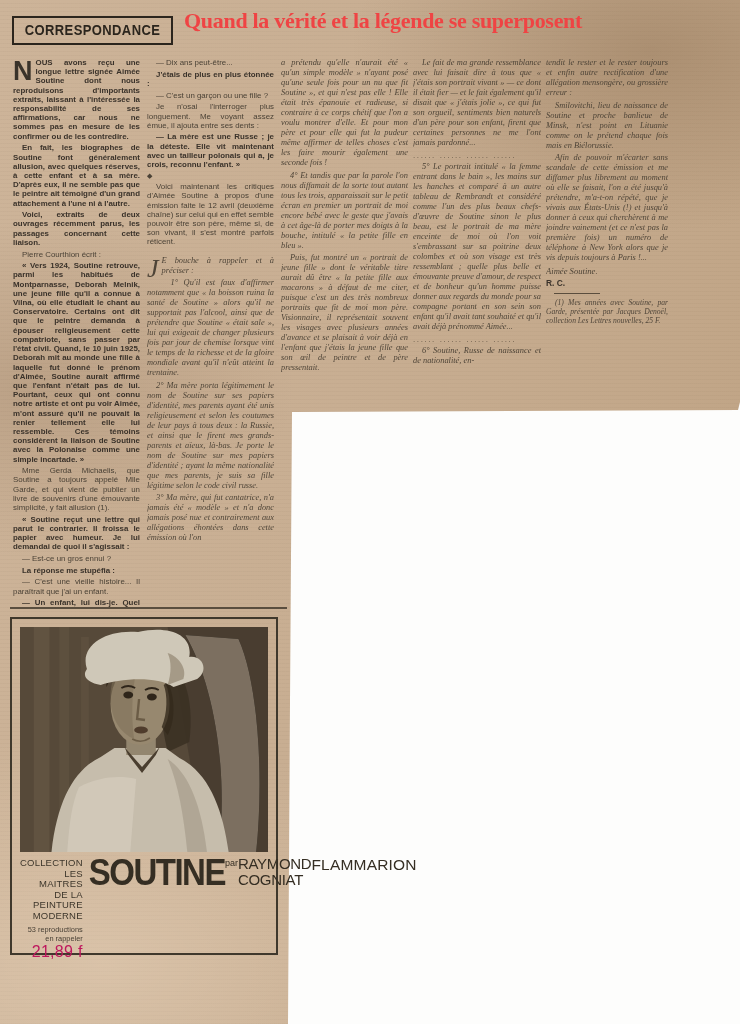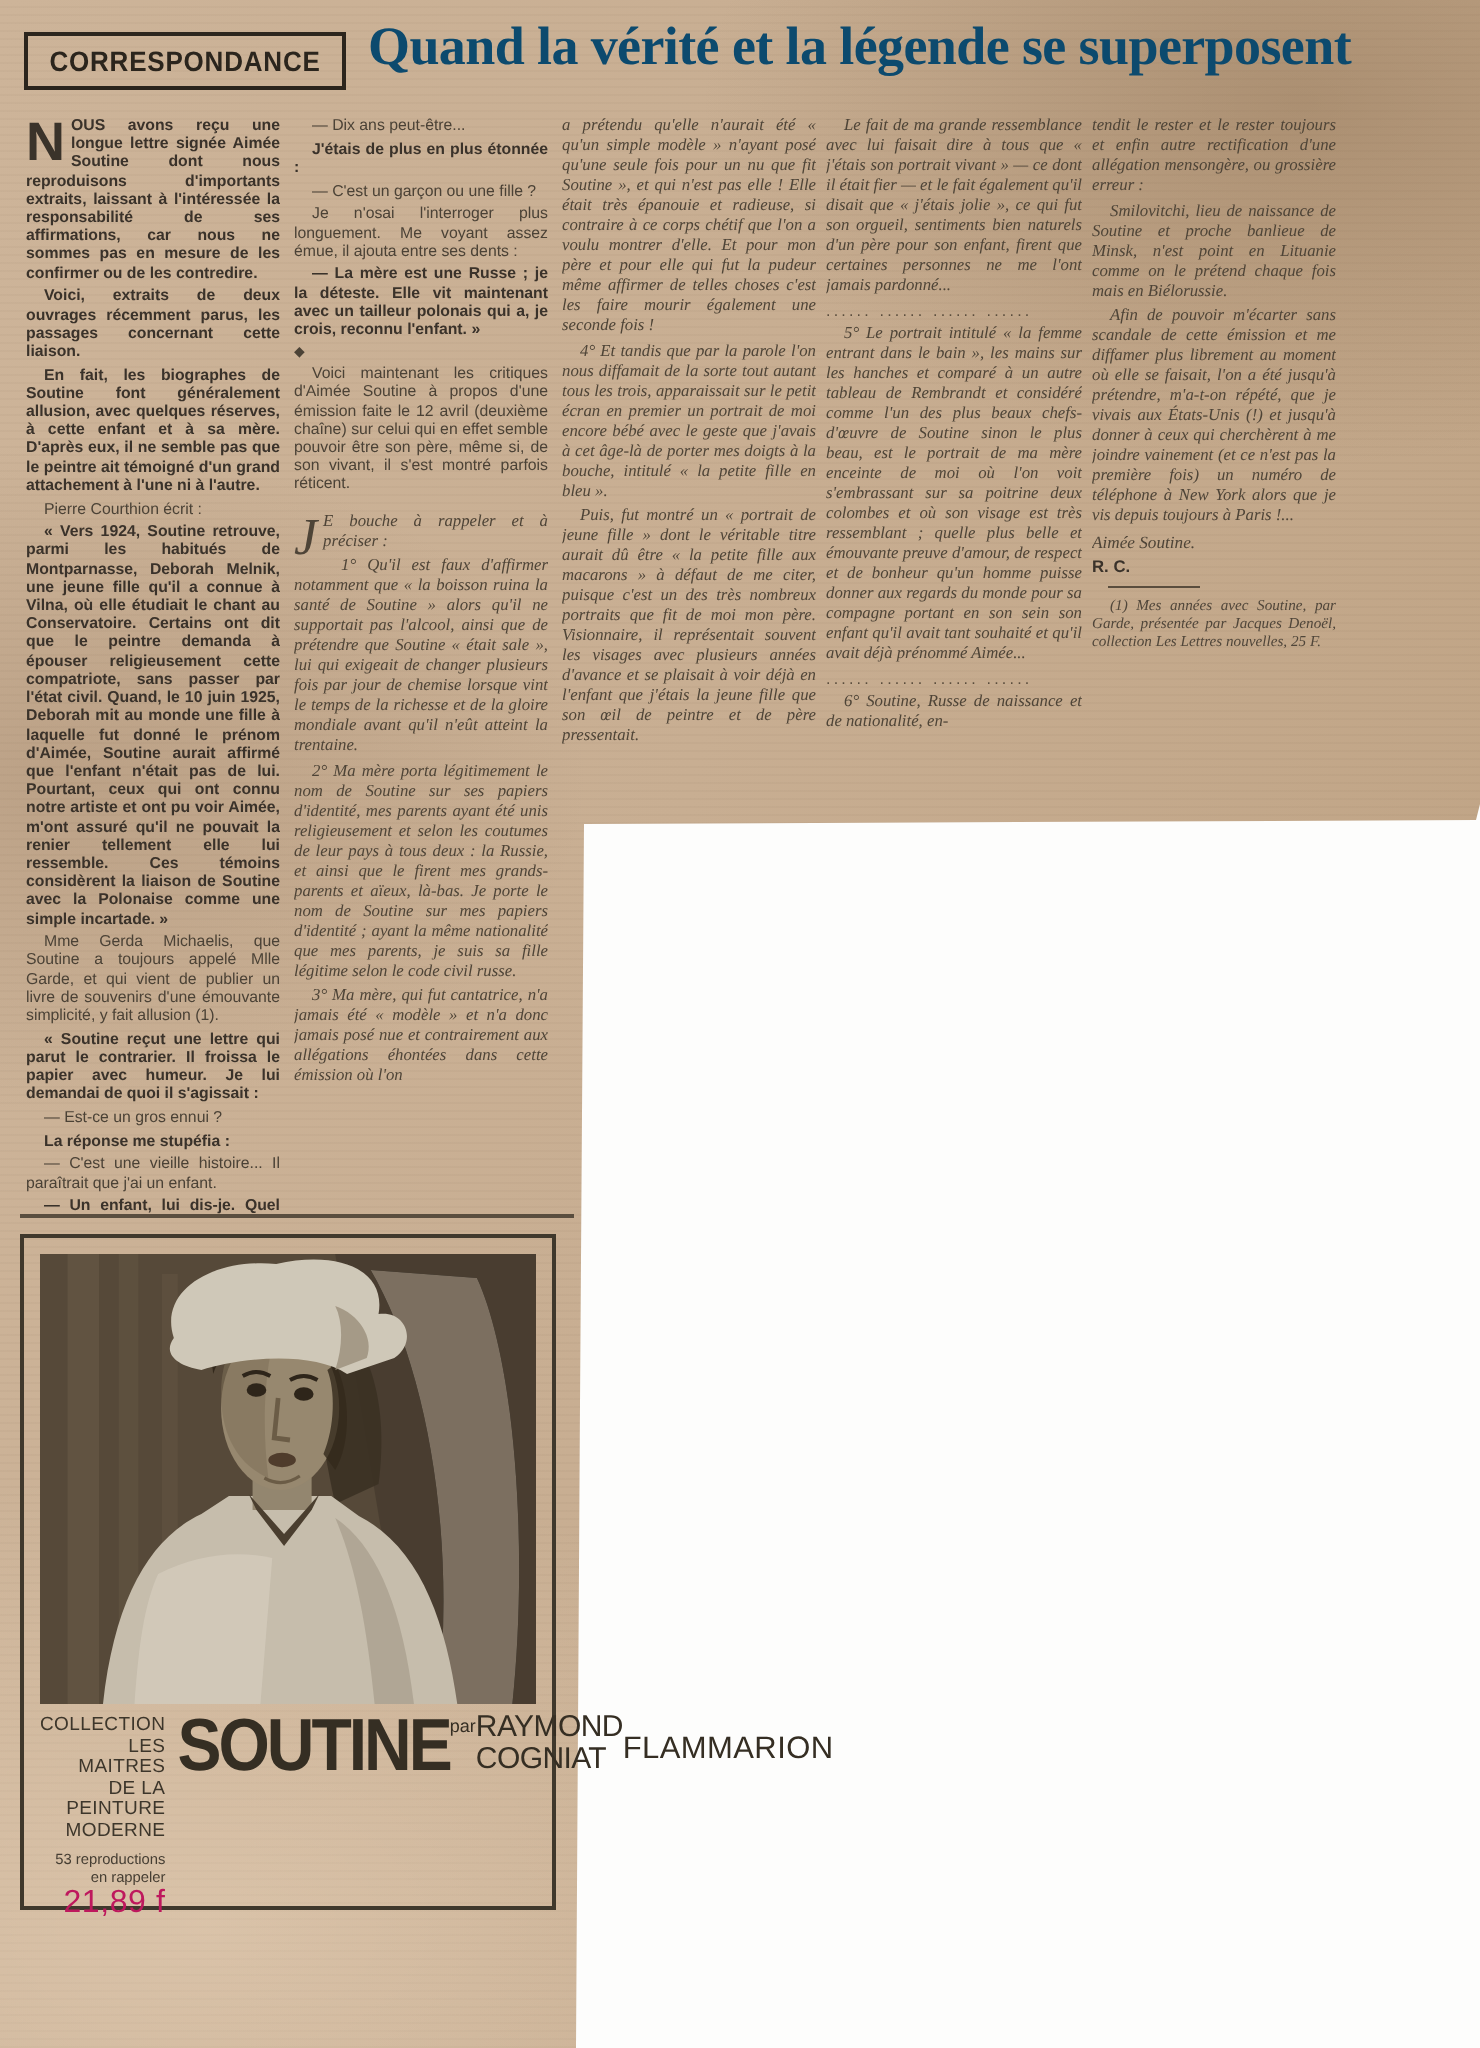--- a/index.html
+++ b/index.html
@@ -14,22 +14,22 @@
       repeating-linear-gradient(0deg, rgba(70,50,30,.03) 0 1px, transparent 1px 4px),
       linear-gradient(100deg,#cdb499 0%,#c8ae92 45%,#bfa384 100%);
     clip-path: polygon(0 0,740px 0,740px 402px,738px 410px,292px 412px,290px 702px,288px 1024px,0 1024px);
     filter: drop-shadow(1px 2px 3px rgba(60,40,20,.35));}
   
   .section-box{position:absolute;left:12px;top:16px;width:157px;height:25px;
     border:2px solid #2b251d;display:flex;align-items:center;justify-content:center;}
   .section-box span{font-size:13px;font-weight:bold;letter-spacing:.4px;color:#2b251d;
     transform:scaleY(1.08);}
   .headline{position:absolute;left:184px;top:8px;width:548px;
-    font-family:"Liberation Serif",serif;font-weight:bold;font-size:27px;
-    letter-spacing:-.3px;color:#0c4a6e;}
+    font-family:"Liberation Serif",serif;font-weight:bold;font-size:22px;
+    letter-spacing:-.3px;color:#ef4444;}
   
   .col{position:absolute;top:58px;overflow:hidden;}
   .c1{left:13px;width:127px;height:550px;}
   .c2{left:147px;width:127px;height:550px;}
   .c3{left:281px;width:127px;height:354px;}
   .c4{left:413px;width:128px;height:354px;}
   .c5{left:546px;width:122px;height:354px;}
   .col p{margin:0 0 2.5px;text-align:justify;}
   .ind{text-indent:9px;}
   .t-sn{font-size:7.9px;line-height:9.2px;color:#4b4236;}
@@ -60,37 +60,37 @@
     text-align:right;padding-right:1px;box-sizing:border-box;color:#3d362b;}
   .ad-collection{font-size:9.5px;line-height:10.5px;letter-spacing:.2px;margin-top:2px;}
   .ad-repro{font-size:7.4px;line-height:8.6px;margin-top:5px;color:#46meno3e33;color:#463e33;}
   .ad-price{margin-top:auto;font-size:16px;letter-spacing:.3px;color:#be185d;}
   .ad-divider{width:2px;background:#3f382c;}
   .ad-right{flex:1;padding-left:5px;color:#352e23;display:flex;flex-direction:row;}
   .ad-title{font-weight:bold;font-size:33px;line-height:29px;letter-spacing:-1.5px;
     transform:scaleY(1.12);transform-origin:left top;}
   .ad-par{font-size:9px;line-height:9px;margin-top:3px;}
   .ad-author{font-size:15px;line-height:16px;letter-spacing:-.3px;}
-  .ad-pub{font-size:15.5px;letter-spacing:.2px;margin-top:10px;}
+  .ad-pub{font-size:15.5px;letter-spacing:.2px;margin-top:0;}
 </style>
 </head>
 <body>
 
 <div class="stage">
   <div class="paper"></div>
 
   <div class="section-box">
     <span>CORRESPONDANCE</span>
   </div>
   <div class="headline">Quand la vérité et la légende se superposent</div>
 
   <div class="col c1">
     <p class="t-sb"><span class="dropcap">N</span><span>OUS avons reçu une longue lettre signée Aimée Soutine dont nous reproduisons d'importants extraits, laissant à l'intéressée la responsabilité de ses affirmations, car nous ne sommes pas en mesure de les confirmer ou de les contredire.</span></p>
+    <p class="t-sb ind">En fait, les biographes de Soutine font généralement allusion, avec quelques réserves, à cette enfant et à sa mère. D'après eux, il ne semble pas que le peintre ait témoigné d'un grand attachement à l'une ni à l'autre.</p>
     <p class="t-sb ind">Voici, extraits de deux ouvrages récemment parus, les passages concernant cette liaison.</p>
-    <p class="t-sb ind">En fait, les biographes de Soutine font généralement allusion, avec quelques réserves, à cette enfant et à sa mère. D'après eux, il ne semble pas que le peintre ait témoigné d'un grand attachement à l'une ni à l'autre.</p>
     <p class="t-sn ind">Pierre Courthion écrit :</p>
     <p class="t-sb ind">« Vers 1924, Soutine retrouve, parmi les habitués de Montparnasse, Deborah Melnik, une jeune fille qu'il a connue à Vilna, où elle étudiait le chant au Conservatoire. Certains ont dit que le peintre demanda à épouser religieusement cette compatriote, sans passer par l'état civil. Quand, le 10 juin 1925, Deborah mit au monde une fille à laquelle fut donné le prénom d'Aimée, Soutine aurait affirmé que l'enfant n'était pas de lui. Pourtant, ceux qui ont connu notre artiste et ont pu voir Aimée, m'ont assuré qu'il ne pouvait la renier tellement elle lui ressemble. Ces témoins considèrent la liaison de Soutine avec la Polonaise comme une simple incartade. »</p>
     <p class="t-sn ind">Mme Gerda Michaelis, que Soutine a toujours appelé Mlle Garde, et qui vient de publier un livre de souvenirs d'une émouvante simplicité, y fait allusion (1).</p>
     <p class="t-sb ind">« Soutine reçut une lettre qui parut le contrarier. Il froissa le papier avec humeur. Je lui demandai de quoi il s'agissait :</p>
     <p class="t-sn ind">— Est-ce un gros ennui ?</p>
     <p class="t-sb ind">La réponse me stupéfia :</p>
     <p class="t-sn ind">— C'est une vieille histoire... Il paraîtrait que j'ai un enfant.</p>
     <p class="t-sb ind">— Un enfant, lui dis-je. Quel âge a-t-il donc ?</p>
   </div>
 

